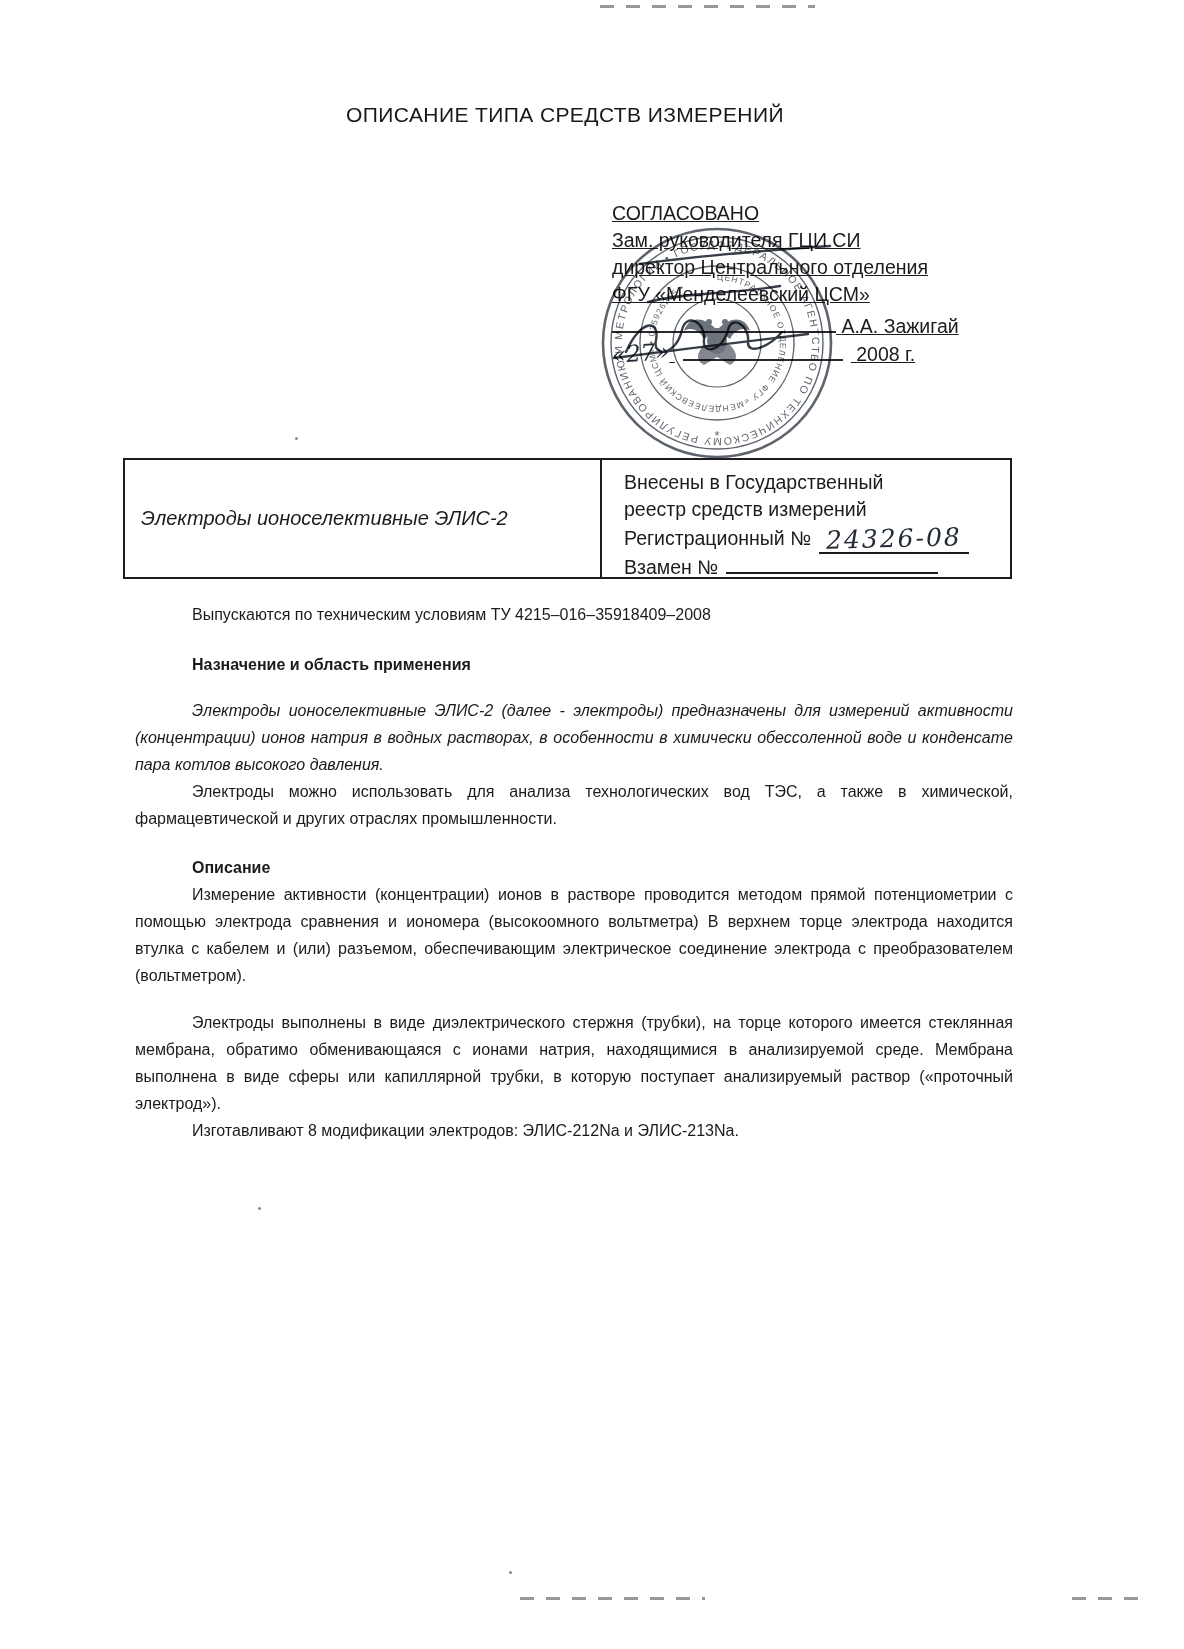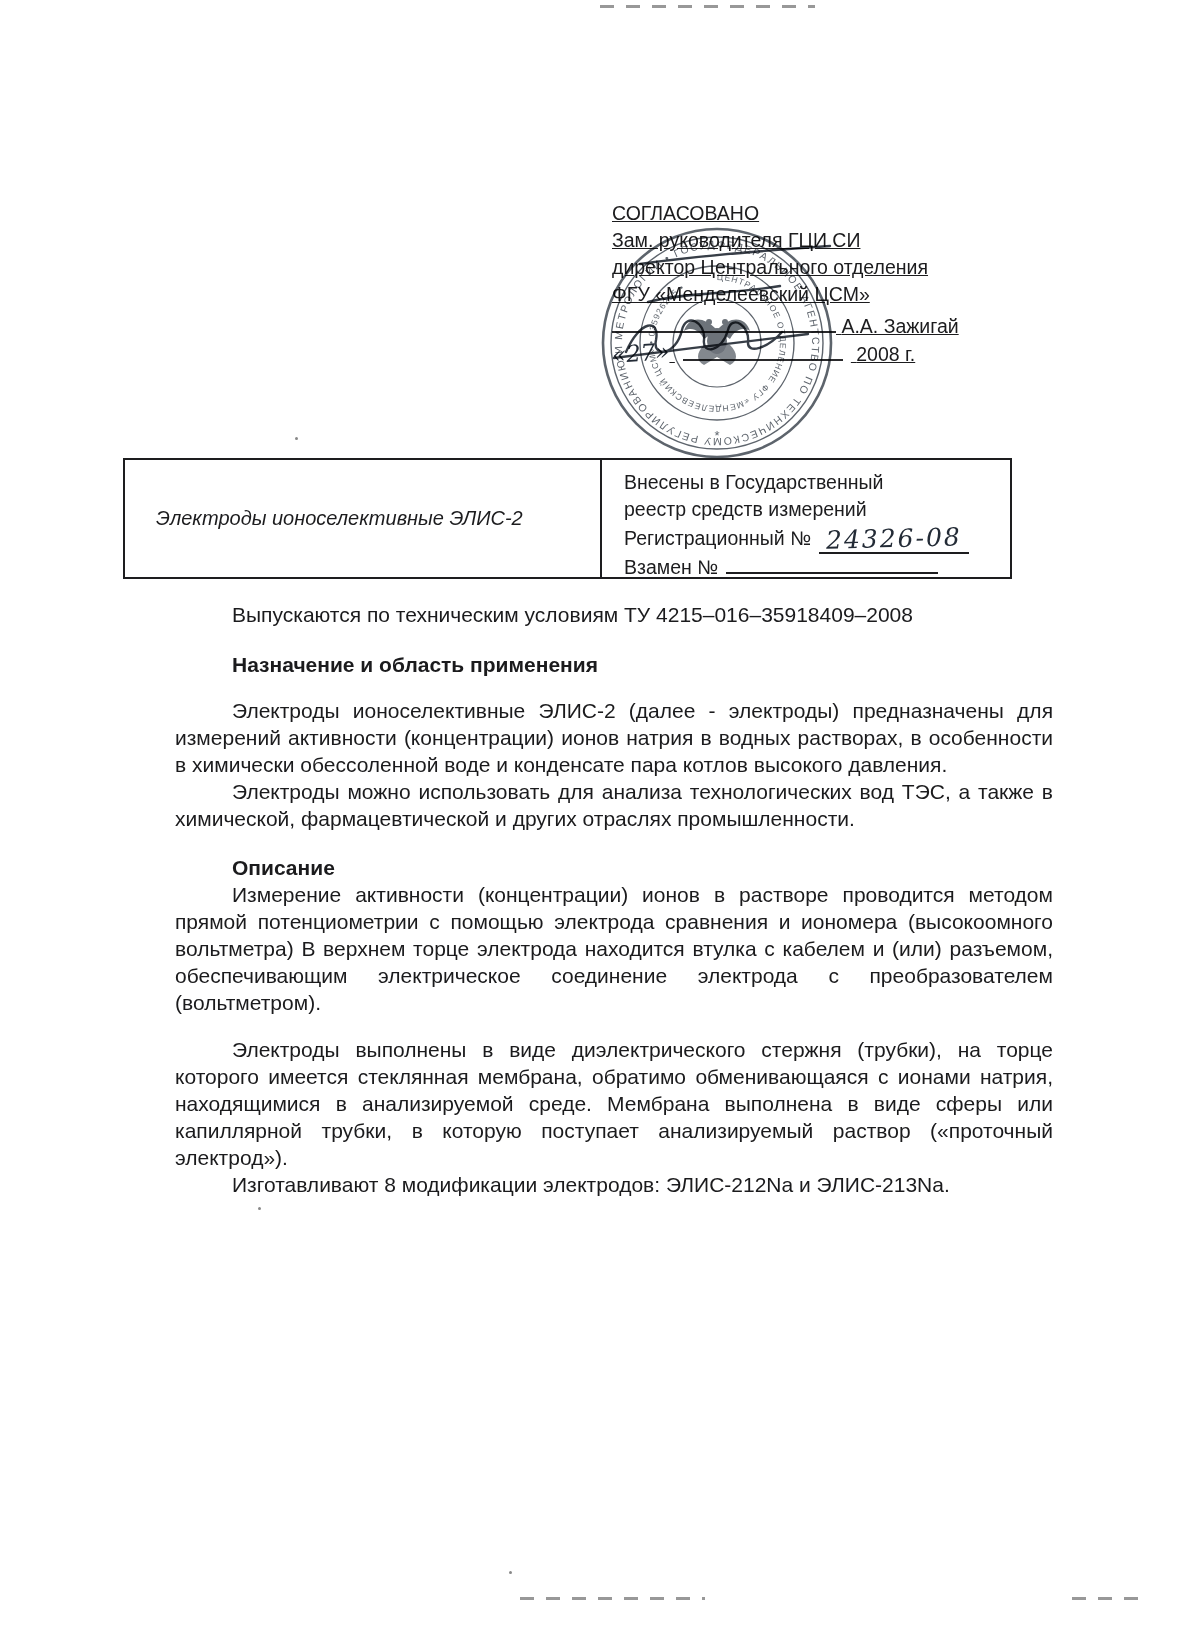--- a/index.html
+++ b/index.html
@@ -40,54 +40,55 @@
   .stamp-layer { position:absolute; left:592px; top:218px; width:250px; height:250px; opacity:.82; mix-blend-mode:multiply; }
   .signature-layer { position:absolute; left:556px; top:228px; width:310px; height:170px; mix-blend-mode:multiply; }
 
   
   .registry-table {
     position:absolute; left:123px; top:458px; width:889px; height:121px;
     border:2px solid #1d1d1f; display:flex;
   }
   .cell-left {
     width:477px; border-right:2px solid #1d1d1f;
-    display:flex; align-items:center; padding-left:31px;
+    display:flex; align-items:center; padding-left:16px;
     font-style:italic; font-size:20px;
   }
   .cell-right { flex:1; padding:9px 0 4px 22px; font-size:19.5px; line-height:27px; }
   .reg-line { white-space:nowrap; }
   .reg-underline {
     display:inline-block; min-width:150px; border-bottom:2px solid #1d1d1f;
     text-align:center; margin-left:8px; vertical-align:baseline;
   }
   .reg-hw { display:inline-block; font-size:25px; letter-spacing:2px; transform:rotate(-1.5deg); position:relative; top:2px; }
   .replace-underline { display:inline-block; width:212px; border-bottom:2px solid #1d1d1f; height:20px; margin-left:8px; }
 
   
-  .content { position:absolute; top:601px; left:135px; width:878px; font-size:21px; line-height:27px; color:#1b1b1d;margin-left:40px; }
+  .content { position:absolute; top:601px; left:135px; width:878px; font-size:16px; line-height:27px; color:#1b1b1d; }
   .para { text-align:justify; text-indent:57px; }
   .tu-line { text-indent:57px; }
   .section-heading { font-weight:bold; text-indent:57px; }
   .mt-head1 { margin-top:23px; }
-  .mt-para1 { margin-top:19px; }
+  .mt-para1 { margin-top:19px;font-style:italic; }
   .mt-head2 { margin-top:22px; }
   .mt-para2 { margin-top:20px; }
 </style>
 </head>
 <body>
 
 <div class="page">
 
   <div class="artifact-dashes" style="top:5px; left:600px; width:215px;"></div>
   <div class="artifact-dashes" style="top:1597px; left:520px; width:185px;"></div>
   <div class="artifact-dashes" style="top:1597px; left:1072px; width:75px;"></div>
   <div class="artifact-dot" style="top:437px; left:295px;"></div>
   <div class="artifact-dot" style="top:1207px; left:258px;"></div>
   <div class="artifact-dot" style="top:1571px; left:509px;"></div>
 
+  <div class="doc-title">ОПИСАНИЕ ТИПА СРЕДСТВ ИЗМЕРЕНИЙ</div>
 
   <div class="approval">
     <div class="approval-line">СОГЛАСОВАНО</div>
     <div class="approval-line">Зам. руководителя ГЦИ СИ</div>
     <div class="approval-line">директор Центрального отделения</div>
     <div class="approval-line">ФГУ «Менделеевский ЦСМ»</div>
     <div class="approval-line name-line">
       <span class="sig-underline" style="width:224px;"></span>
       <span>А.А. Зажигай</span>
     </div>

